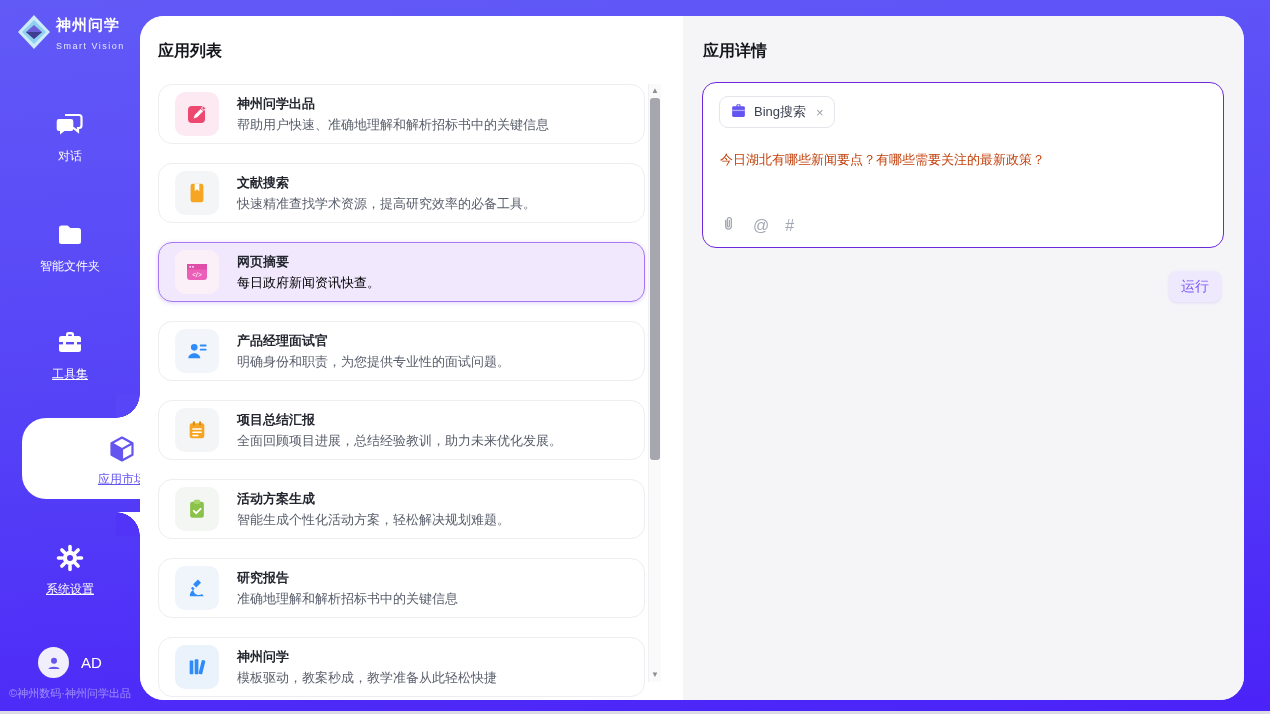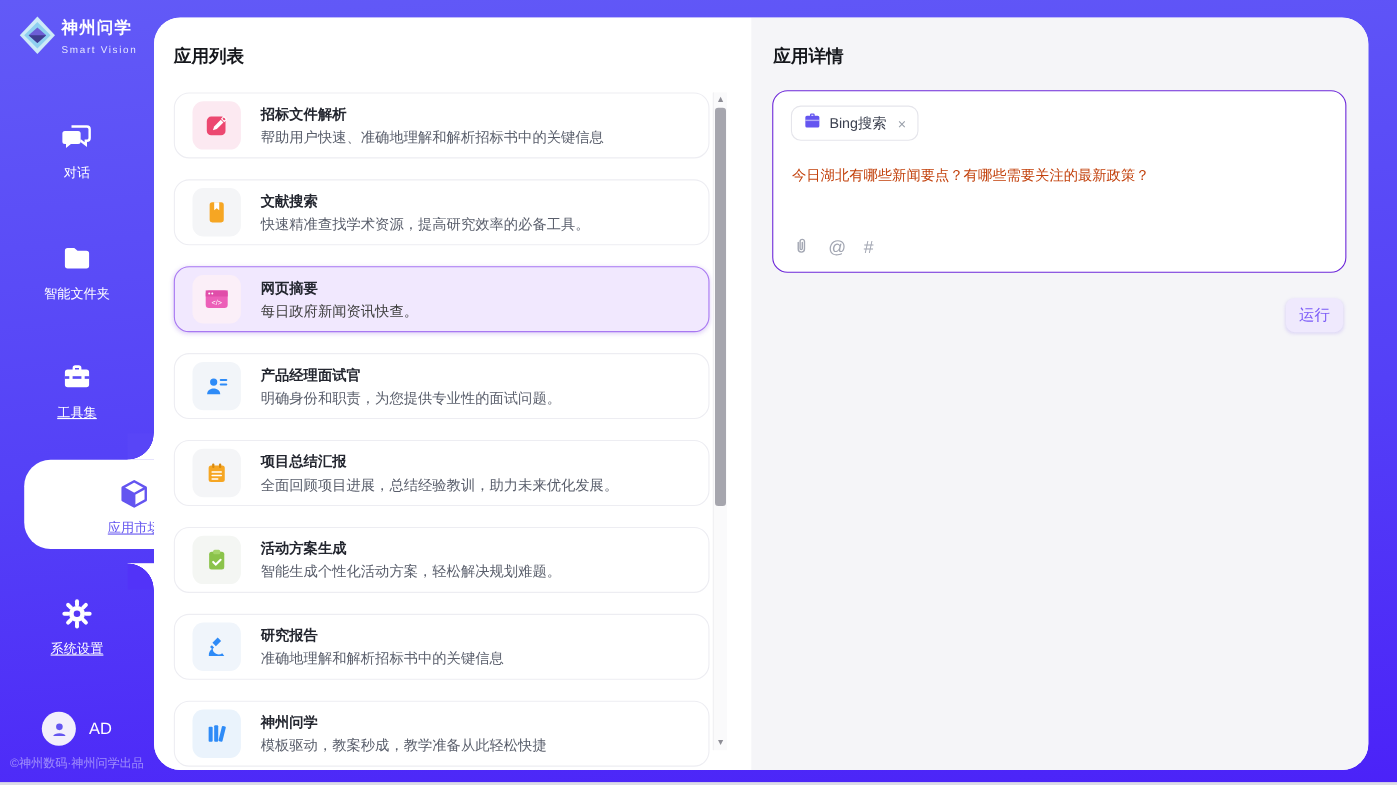--- a/index.html
+++ b/index.html
@@ -48,21 +48,21 @@
   .card{box-sizing:border-box;height:60px;border:1px solid #EDEDF2;border-radius:14px;background:#fff;
         display:flex;align-items:center;padding-left:16px;margin-bottom:19px;cursor:pointer;}
   .card.selected{background:#F1E8FE;border:1px solid #A878F2;box-shadow:0 1px 4px rgba(130,80,220,0.25);}
   .tile{width:44px;height:44px;border-radius:10px;display:flex;align-items:center;justify-content:center;
         margin-right:18px;flex:0 0 44px;}
   .t1{background:#FCE9F1;} .t2{background:#F4F5F7;} .t3{background:#FBEFF8;} .t4{background:#F2F5F9;}
   .t5{background:#F4F5F7;} .t6{background:#F4F6F3;} .t7{background:#F0F5FB;} .t8{background:#EAF3FC;}
   .card-text{line-height:1;}
   .card-title{font-size:13px;font-weight:bold;color:#23262F;margin-bottom:8px;}
   .card-desc{font-size:13px;color:#595E6B;}
-  .card.selected .card-desc{color:#404040;}
+  .card.selected .card-desc{color:#000000;}
 
   
   .scrollbar{position:absolute;left:508px;top:68px;width:12px;height:598px;background:#FAFAFB;
              border-left:1px solid #F0F0F2;}
   .sb-arrow{position:absolute;left:0;width:12px;height:14px;color:#8E8E96;font-size:8px;
             text-align:center;line-height:14px;cursor:pointer;}
   .sb-up{top:0;} .sb-down{bottom:0;}
   .sb-thumb{position:absolute;left:1px;top:14px;width:10px;height:362px;background:#A6A6AE;border-radius:3px;cursor:pointer;}
 
   
@@ -187,21 +187,21 @@
 
         <div class="card">
           <span class="tile t1">
             <svg viewBox="0 0 24 24" width="24" height="24">
               <rect x="3" y="4" width="17" height="17" rx="4" fill="#EC4870"></rect>
               <path d="M8.5 16.5l1.2-3.6 6-6 2.4 2.4-6 6z" fill="#fff"></path>
               <path d="M16.5 6l2-2 2.4 2.4-2 2z" fill="#EC4870" stroke="#fff" stroke-width="1"></path>
             </svg>
           </span>
           <span class="card-text">
-            <div class="card-title">招标文件解析</div>
+            <div class="card-title">神州问学出品</div>
             <div class="card-desc">帮助用户快速、准确地理解和解析招标书中的关键信息</div>
           </span>
         </div>
 
         <div class="card">
           <span class="tile t2">
             <svg viewBox="0 0 24 24" width="22" height="22">
               <path d="M5 4.5A2.5 2.5 0 0 1 7.5 2h9A2.5 2.5 0 0 1 19 4.5v15A2.5 2.5 0 0 1 16.5 22h-9A2.5 2.5 0 0 1 5 19.5z" fill="#F6A623"></path>
               <path d="M9.5 2h5v8l-2.5-2-2.5 2z" fill="#fff"></path>
             </svg>

